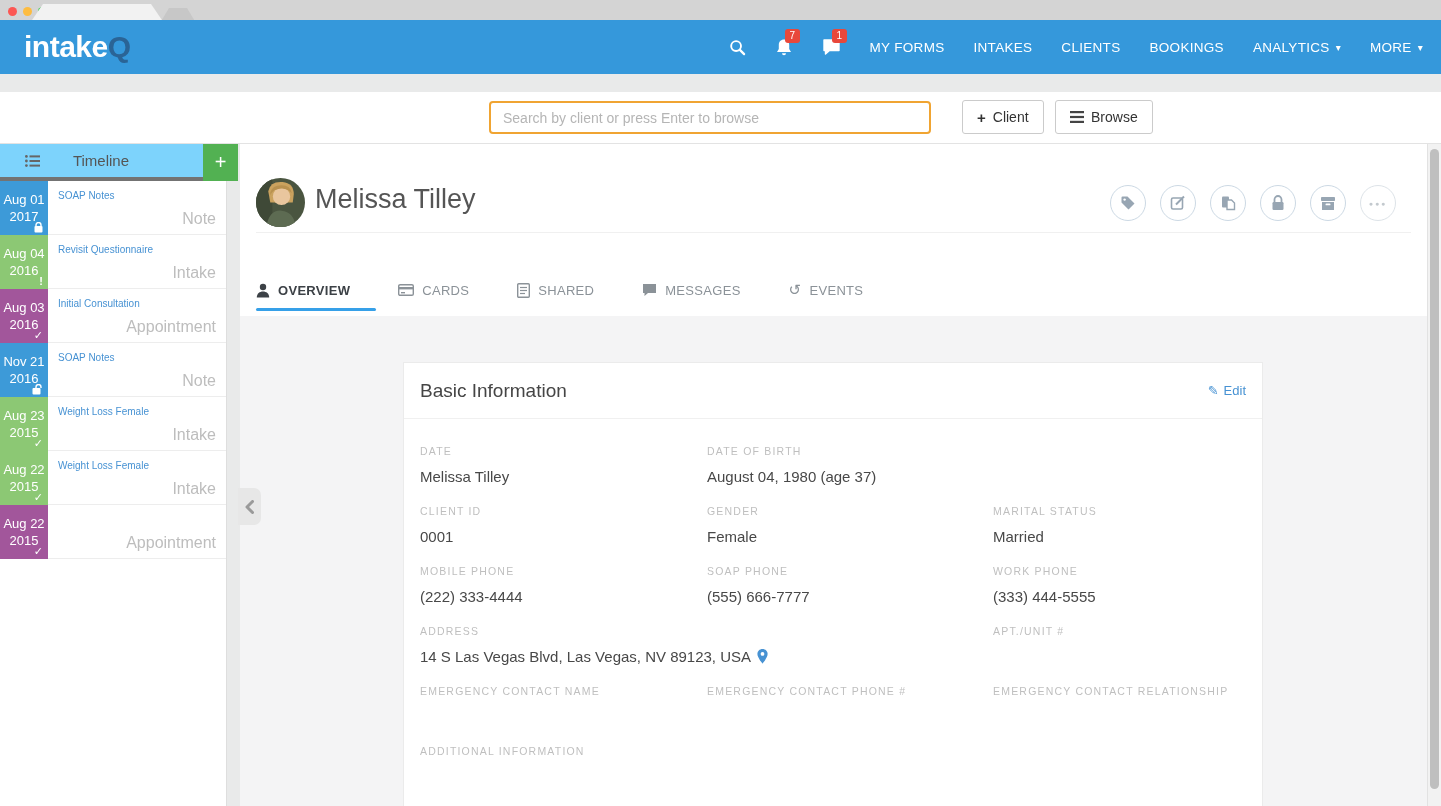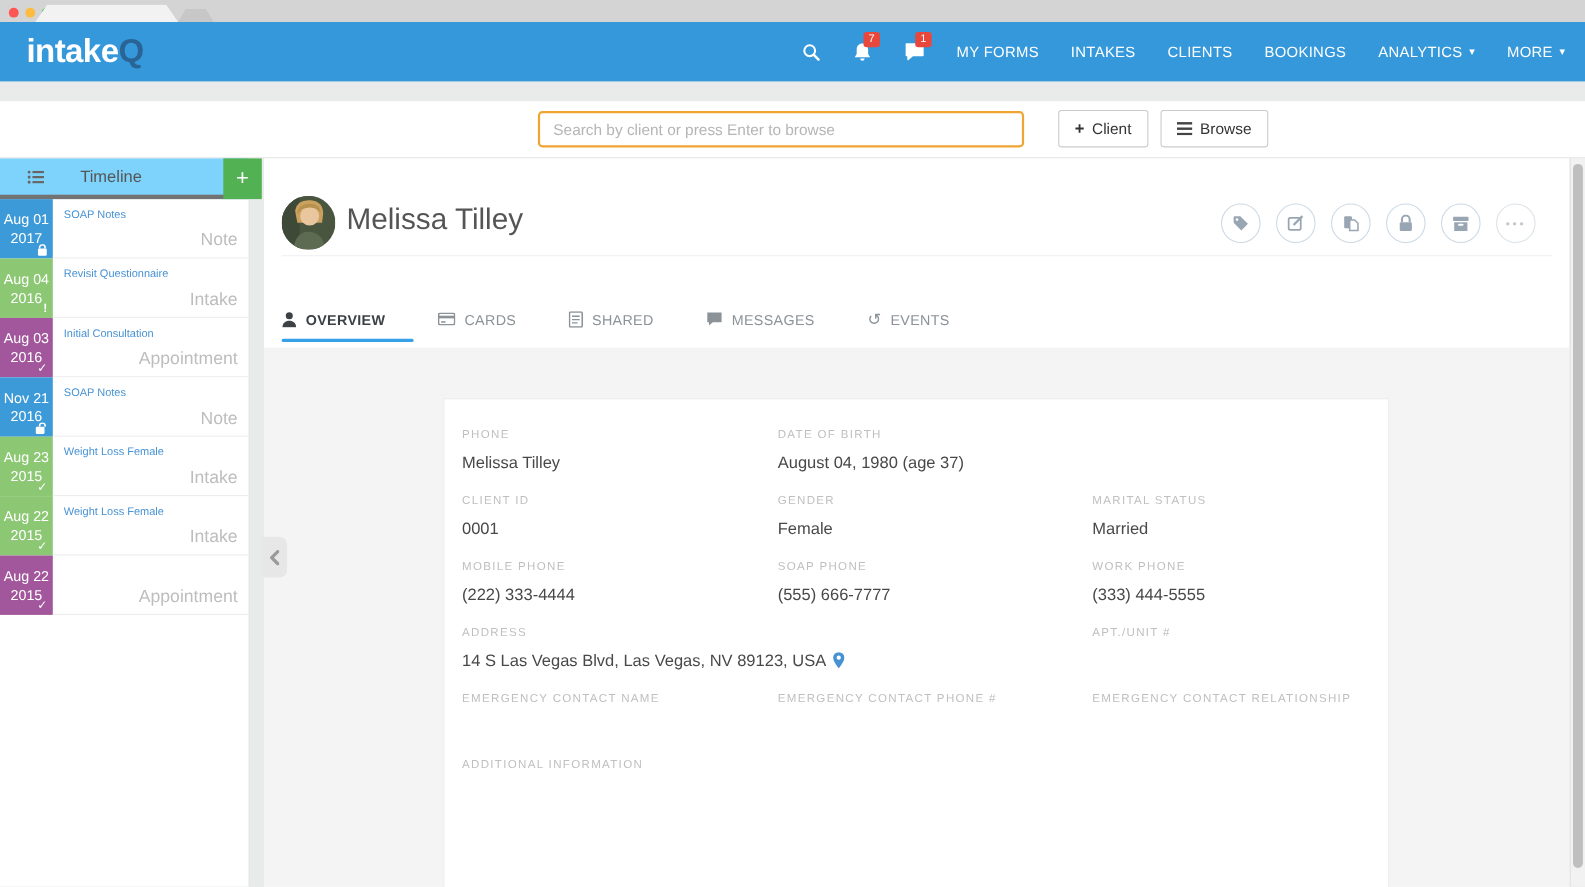--- a/index.html
+++ b/index.html
@@ -300,24 +300,31 @@
 
 <div class="collapse-handle">
   <svg width="9" height="14" viewBox="0 0 9 14">
     <polyline points="7.5,1.5 2,7 7.5,12.5" fill="none" stroke="#9a9a9a" stroke-width="3" stroke-linecap="round" stroke-linejoin="round"></polyline>
   </svg>
 </div>
 
 <div class="main">
   <div class="main-gray">
     <div class="card">
+      <div class="card-head">
+        <span class="card-title">Basic Information</span>
+        <span class="edit-link">
+          <span class="edit-glyph">✎</span>
+          <span>Edit</span>
+        </span>
+      </div>
       <div class="card-body">
         <div class="f-row">
           <div class="f-cell">
-              <div class="f-label">PHONE</div>
+              <div class="f-label">DATE</div>
               <div class="f-value">Melissa Tilley</div>
             </div>
           <div class="f-cell">
               <div class="f-label">DATE OF BIRTH</div>
               <div class="f-value">August 04, 1980  (age 37)</div>
             </div>
         </div>
         <div class="f-row">
           <div class="f-cell">
               <div class="f-label">CLIENT ID</div>

